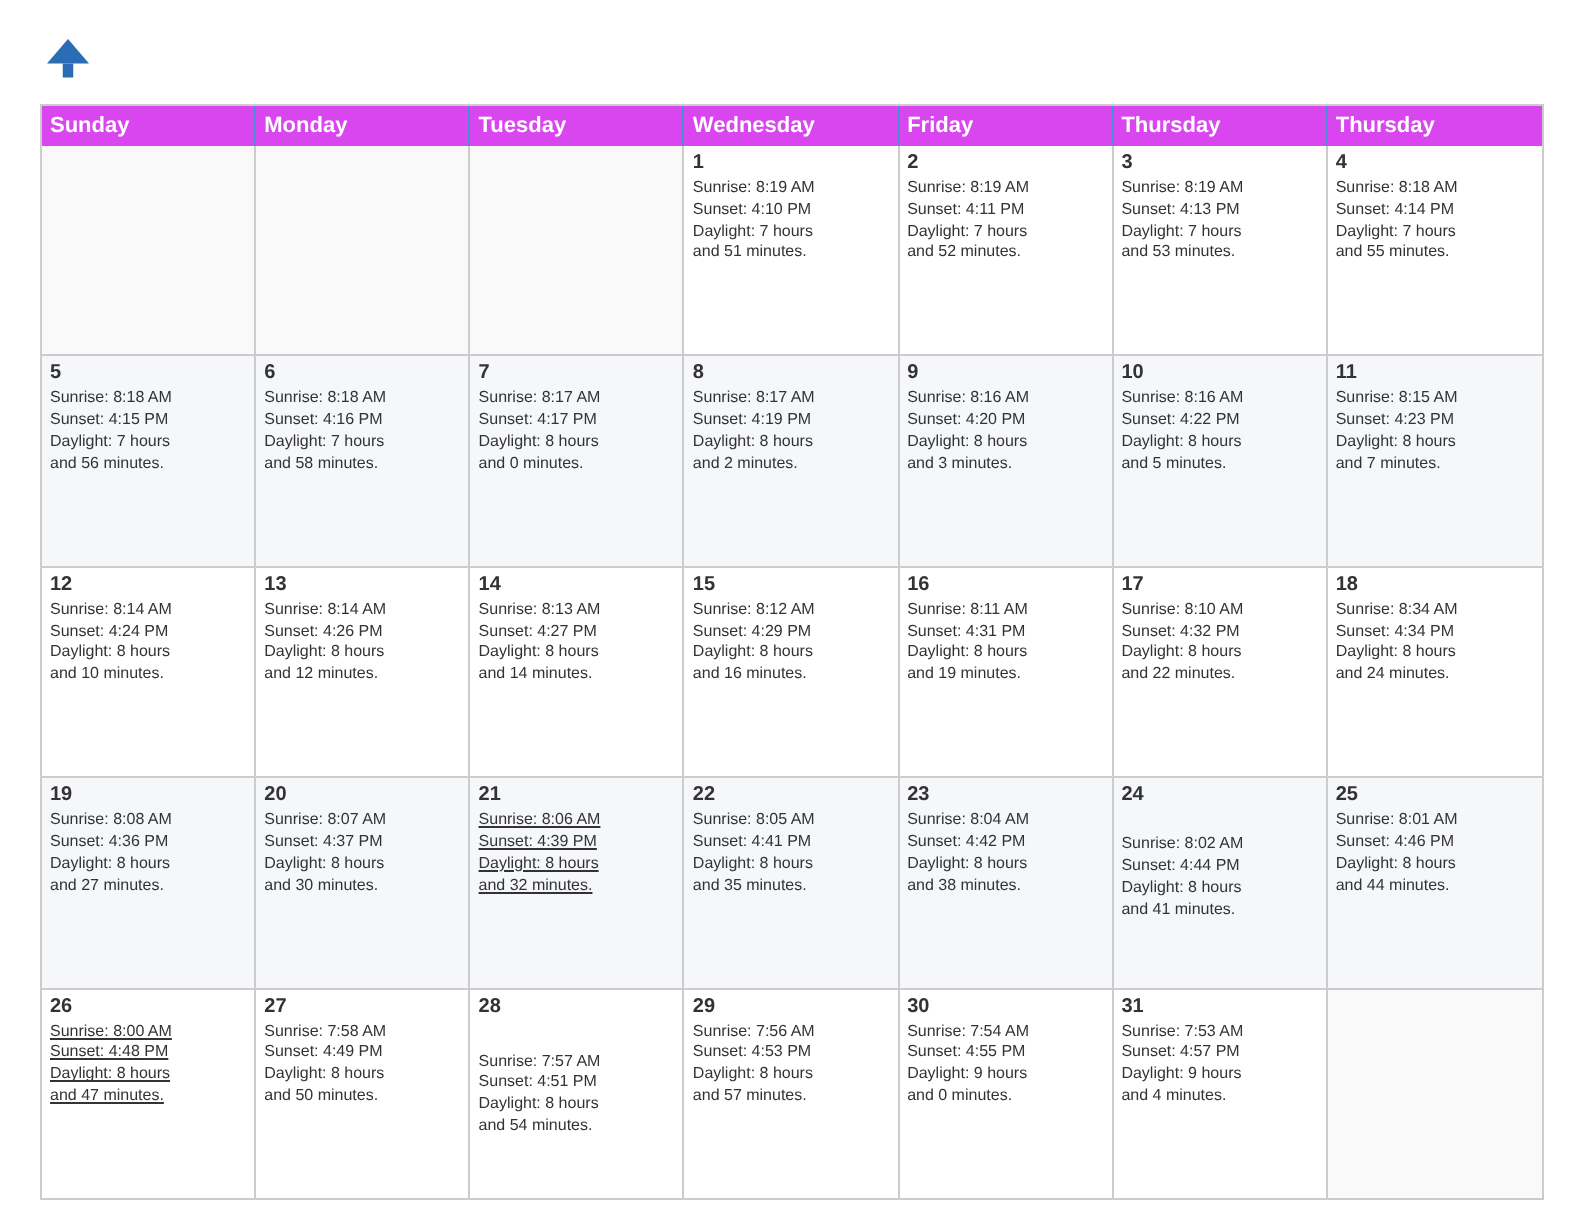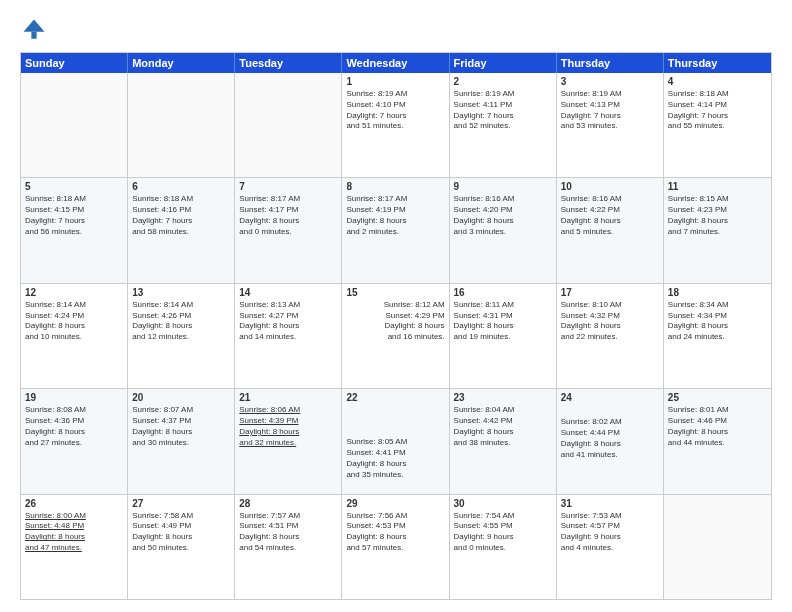--- a/index.html
+++ b/index.html
@@ -62,21 +62,21 @@
     }
     .calendar {
       flex: 1;
       display: flex;
       flex-direction: column;
       border: 1px solid #ccc;
     }
     .cal-header {
       display: grid;
       grid-template-columns: repeat(7, 1fr);
-      background: #1d4ed8;
+      background: #d946ef;
     }
     .cal-header-cell {
       color: #fff;
       font-size: 11px;
       font-weight: bold;
       padding: 4px 4px;
       text-align: left;
       border-right: 1px solid #4a8dd5;
     }
     .cal-header-cell:last-child { border-right: none; }
@@ -249,21 +249,21 @@
           </div>
           <div class="cal-cell">
             <div class="day-num">14</div>
             <div class="cell-info" style="white-space: pre-line;">Sunrise: 8:13 AM
 Sunset: 4:27 PM
 Daylight: 8 hours
 and 14 minutes.</div>
           </div>
           <div class="cal-cell">
             <div class="day-num">15</div>
-            <div class="cell-info" style="white-space: pre-line; text-align: right;">Sunrise: 8:12 AM
+            <div class="cell-info" style="white-space: pre-line;">Sunrise: 8:12 AM
 Sunset: 4:29 PM
 Daylight: 8 hours
 and 16 minutes.</div>
           </div>
           <div class="cal-cell">
             <div class="day-num">16</div>
             <div class="cell-info" style="white-space: pre-line;">Sunrise: 8:11 AM
 Sunset: 4:31 PM
 Daylight: 8 hours
 and 19 minutes.</div>
@@ -300,21 +300,21 @@
           </div>
           <div class="cal-cell">
             <div class="day-num">21</div>
             <div class="cell-info" style="white-space: pre-line; text-decoration: underline;">Sunrise: 8:06 AM
 Sunset: 4:39 PM
 Daylight: 8 hours
 and 32 minutes.</div>
           </div>
           <div class="cal-cell">
             <div class="day-num">22</div>
-            <div class="cell-info" style="white-space: pre-line; margin-top: 32px;">Sunrise: 8:05 AM
+            <div class="cell-info" style="white-space: pre-line;">Sunrise: 8:05 AM
 Sunset: 4:41 PM
 Daylight: 8 hours
 and 35 minutes.</div>
           </div>
           <div class="cal-cell">
             <div class="day-num">23</div>
             <div class="cell-info" style="white-space: pre-line;">Sunrise: 8:04 AM
 Sunset: 4:42 PM
 Daylight: 8 hours
 and 38 minutes.</div>
@@ -344,21 +344,21 @@
           </div>
           <div class="cal-cell">
             <div class="day-num">27</div>
             <div class="cell-info" style="white-space: pre-line;">Sunrise: 7:58 AM
 Sunset: 4:49 PM
 Daylight: 8 hours
 and 50 minutes.</div>
           </div>
           <div class="cal-cell">
             <div class="day-num">28</div>
-            <div class="cell-info" style="white-space: pre-line;">Sunrise: 7:57 AM
+            <div class="cell-info" style="white-space: pre-line; margin-top: 15px;">Sunrise: 7:57 AM
 Sunset: 4:51 PM
 Daylight: 8 hours
 and 54 minutes.</div>
           </div>
           <div class="cal-cell">
             <div class="day-num">29</div>
             <div class="cell-info" style="white-space: pre-line;">Sunrise: 7:56 AM
 Sunset: 4:53 PM
 Daylight: 8 hours
 and 57 minutes.</div>

